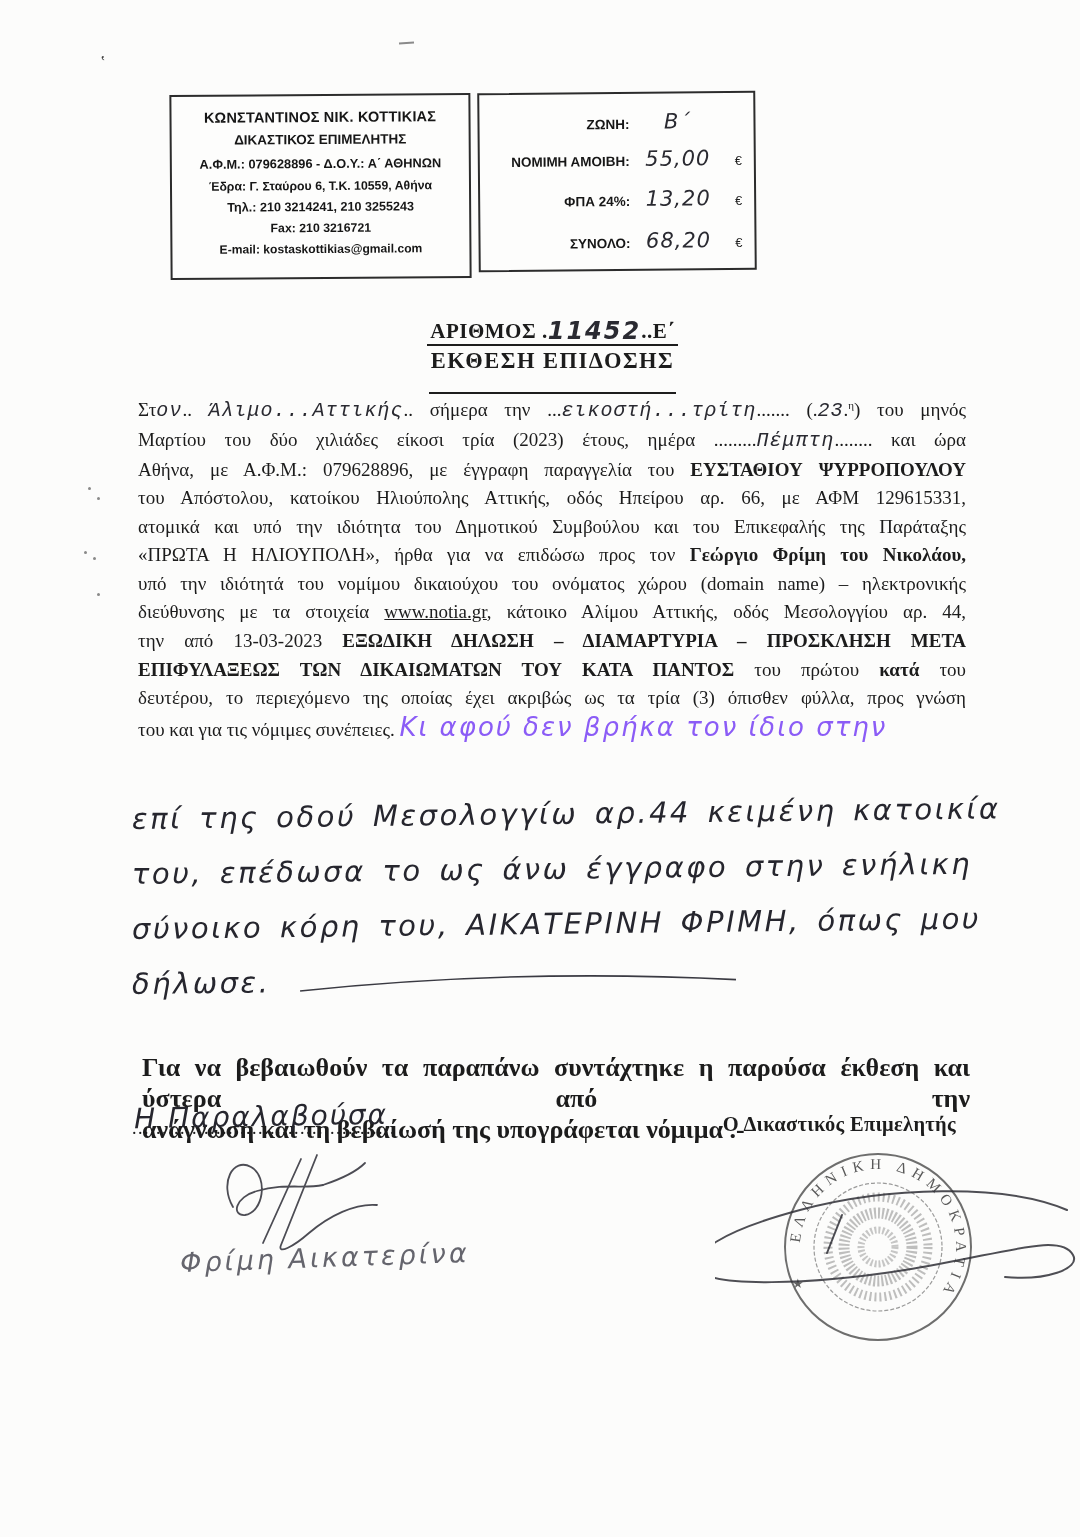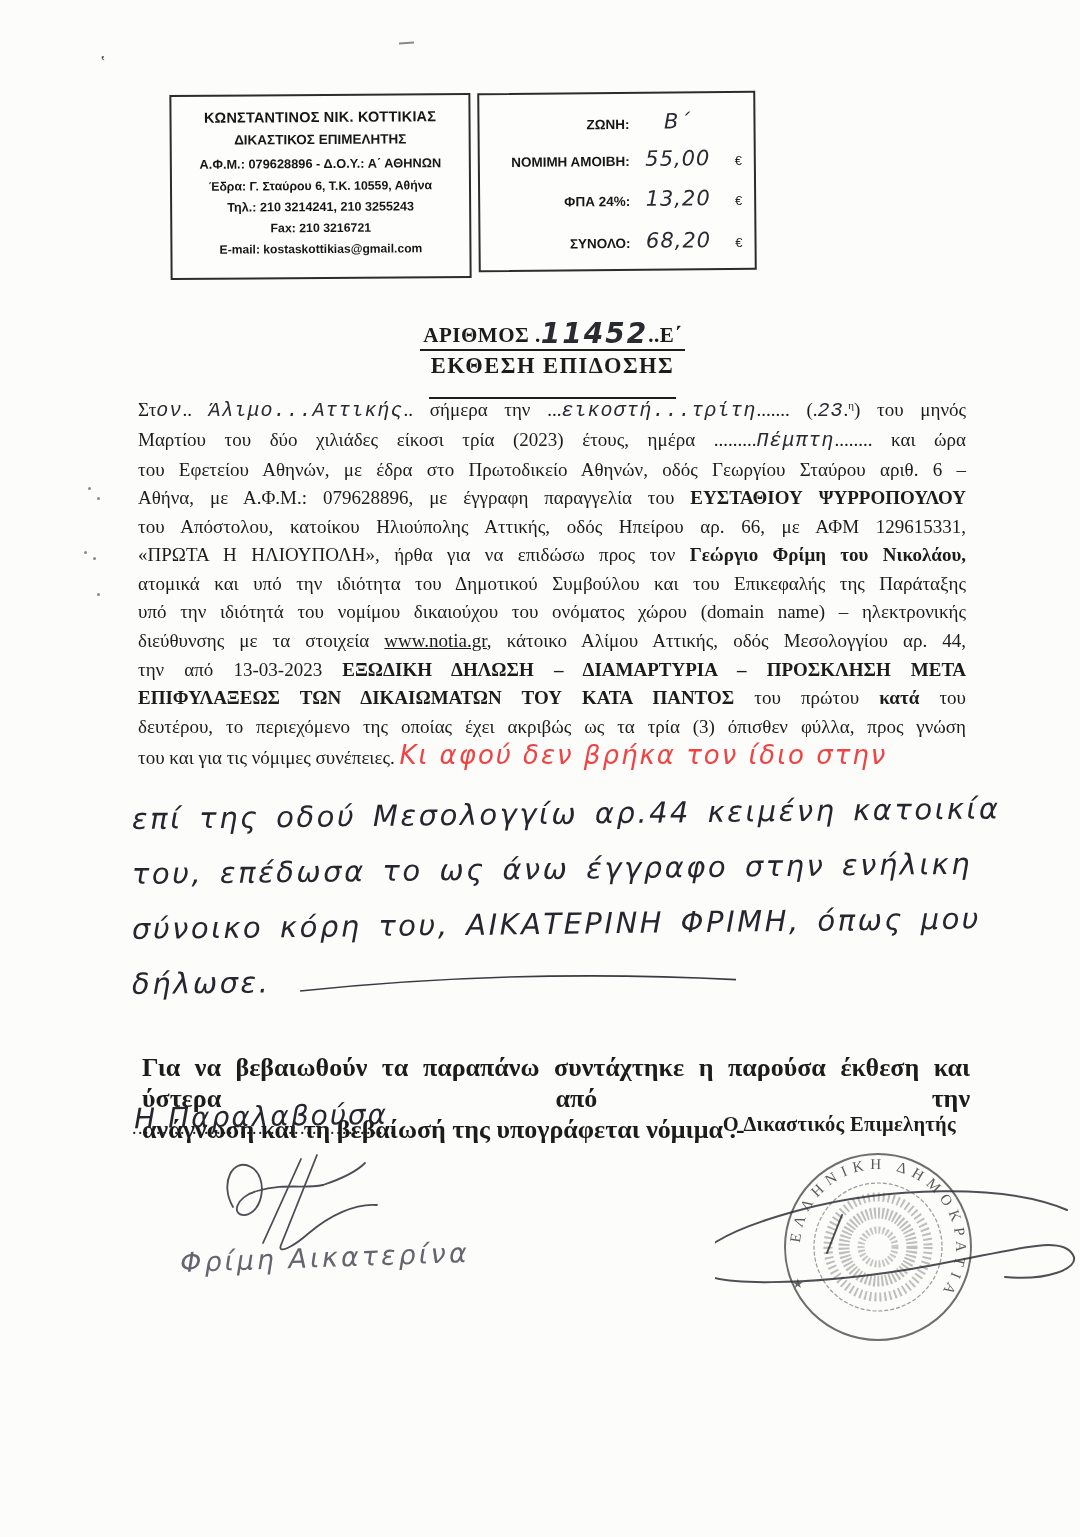--- a/index.html
+++ b/index.html
@@ -33,34 +33,34 @@
   .r1{margin-bottom:13px;} .r2{margin-bottom:16px;} .r3{margin-bottom:18px;}
 
   
   .hw{font-family:"DejaVu Sans",sans-serif;font-style:italic;color:#2a2a31;}
   .fee-value.hw{font-size:21px;letter-spacing:1px;}
 
   
   .title-wrap{position:absolute;left:140px;top:316px;width:825px;text-align:center;}
   .title-line1{display:inline-block;font-weight:bold;font-size:21px;border-bottom:2px solid #1d1d1d;
                padding:0 3px 0;letter-spacing:.5px;}
-  .title-num{font-size:28px;letter-spacing:2px;position:relative;top:1px;}
+  .title-num{font-size:24px;letter-spacing:2px;position:relative;top:1px;}
   .title-line2{display:block;margin-top:2px;}
   .title-line2 span{display:inline-block;font-weight:bold;font-size:22.5px;letter-spacing:1.5px;
                border-bottom:2.5px solid #1d1d1d;padding:0 2px 18px;}
 
   
   .body-lines{position:absolute;left:138px;top:391px;width:828px;font-size:19px;}
   .bline{line-height:28.6px;text-align:justify;text-align-last:justify;}
   .bline.nolast{text-align:left;text-align-last:auto;white-space:nowrap;}
   .seg-b{font-weight:bold;}
   .seg-u{text-decoration:underline;}
   .seg-sup{font-size:11px;vertical-align:super;}
   .seg-h{font-family:Liberation Mono, monospace;font-style:italic;color:#2a2a31;font-size:20px;letter-spacing:1px;}
-  .seg-hbig{font-family:"DejaVu Sans",sans-serif;font-style:italic;color:#ef4444;font-size:26px;letter-spacing:2px;}
+  .seg-hbig{font-family:"DejaVu Sans",sans-serif;font-style:italic;color:#8b5cf6;font-size:26px;letter-spacing:2px;}
 
   
   .hand-block{position:absolute;left:132px;top:792px;width:910px;}
   .hand-line{font-family:"DejaVu Sans",sans-serif;font-style:italic;color:#26262e;
              font-size:29px;letter-spacing:2.5px;word-spacing:5px;line-height:55px;
              transform:rotate(-0.7deg);transform-origin:left center;white-space:nowrap;}
   .hand-stroke{display:inline-block;vertical-align:middle;margin-left:28px;}
 
   
   .closing{position:absolute;left:142px;top:1052px;width:828px;font-size:26px;line-height:31px;font-weight:bold;}
@@ -123,25 +123,24 @@
   </div>
 
   <div class="title-wrap">
     <span class="title-line1"><span>ΑΡΙΘΜΟΣ .</span><span class="hw title-num">11452</span><span>..Ε΄</span></span>
     <span class="title-line2"><span>ΕΚΘΕΣΗ ΕΠΙΔΟΣΗΣ</span></span>
   </div>
 
   <div class="body-lines">
       <div class="bline"><span class="seg-r">Στ</span><span class="seg-h">ον</span><span class="seg-r">.. </span><span class="seg-h">Άλιμο...Αττικής</span><span class="seg-r">.. σήμερα την ...</span><span class="seg-h">εικοστή...τρίτη</span><span class="seg-r">....... (.</span><span class="seg-h">23</span><span class="seg-r">.</span><sup class="seg-sup">η</sup><span class="seg-r">) του μηνός</span></div>
       <div class="bline"><span class="seg-r">Μαρτίου του δύο χιλιάδες είκοσι τρία (2023) έτους, ημέρα .........</span><span class="seg-h">Πέμπτη</span><span class="seg-r">........ και ώρα</span></div>
-      <div class="bline"><span class="seg-r">του Εφετείου Αθηνών, με έδρα στο Πρωτοδικείο Αθηνών, οδός Γεωργίου Σταύρου αριθ. 6 –</span></div>
       <div class="bline"><span class="seg-r">Αθήνα, με Α.Φ.Μ.: 079628896, με έγγραφη παραγγελία του </span><span class="seg-b">ΕΥΣΤΑΘΙΟΥ ΨΥΡΡΟΠΟΥΛΟΥ</span></div>
       <div class="bline"><span class="seg-r">του Απόστολου, κατοίκου Ηλιούπολης Αττικής, οδός Ηπείρου αρ. 66, με ΑΦΜ 129615331,</span></div>
+      <div class="bline"><span class="seg-r">ατομικά και υπό την ιδιότητα του Δημοτικού Συμβούλου και του Επικεφαλής της Παράταξης</span></div>
       <div class="bline"><span class="seg-r">«ΠΡΩΤΑ Η ΗΛΙΟΥΠΟΛΗ», ήρθα για να επιδώσω προς τον </span><span class="seg-b">Γεώργιο Φρίμη του Νικολάου,</span></div>
-      <div class="bline"><span class="seg-r">ατομικά και υπό την ιδιότητα του Δημοτικού Συμβούλου και του Επικεφαλής της Παράταξης</span></div>
       <div class="bline"><span class="seg-r">υπό την ιδιότητά του νομίμου δικαιούχου του ονόματος χώρου (domain name) – ηλεκτρονικής</span></div>
       <div class="bline"><span class="seg-r">διεύθυνσης με τα στοιχεία </span><span class="seg-u">www.notia.gr</span><span class="seg-r">, κάτοικο Αλίμου Αττικής, οδός Μεσολογγίου αρ. 44,</span></div>
       <div class="bline"><span class="seg-r">την από 13-03-2023 </span><span class="seg-b">ΕΞΩΔΙΚΗ ΔΗΛΩΣΗ – ΔΙΑΜΑΡΤΥΡΙΑ – ΠΡΟΣΚΛΗΣΗ ΜΕΤΑ</span></div>
       <div class="bline"><span class="seg-b">ΕΠΙΦΥΛΑΞΕΩΣ ΤΩΝ ΔΙΚΑΙΩΜΑΤΩΝ ΤΟΥ ΚΑΤΑ ΠΑΝΤΟΣ</span><span class="seg-r"> του πρώτου </span><span class="seg-b">κατά</span><span class="seg-r"> του</span></div>
       <div class="bline"><span class="seg-r">δευτέρου, το περιεχόμενο της οποίας έχει ακριβώς ως τα τρία (3) όπισθεν φύλλα, προς γνώση</span></div>
       <div class="bline nolast"><span class="seg-r">του και για τις νόμιμες συνέπειες. </span><span class="seg-hbig">Κι αφού δεν βρήκα τον ίδιο στην</span></div>
     </div>
 
   <div class="hand-block">
       <div class="hand-line hw">επί της οδού Μεσολογγίω αρ.44 κειμένη κατοικία</div>

